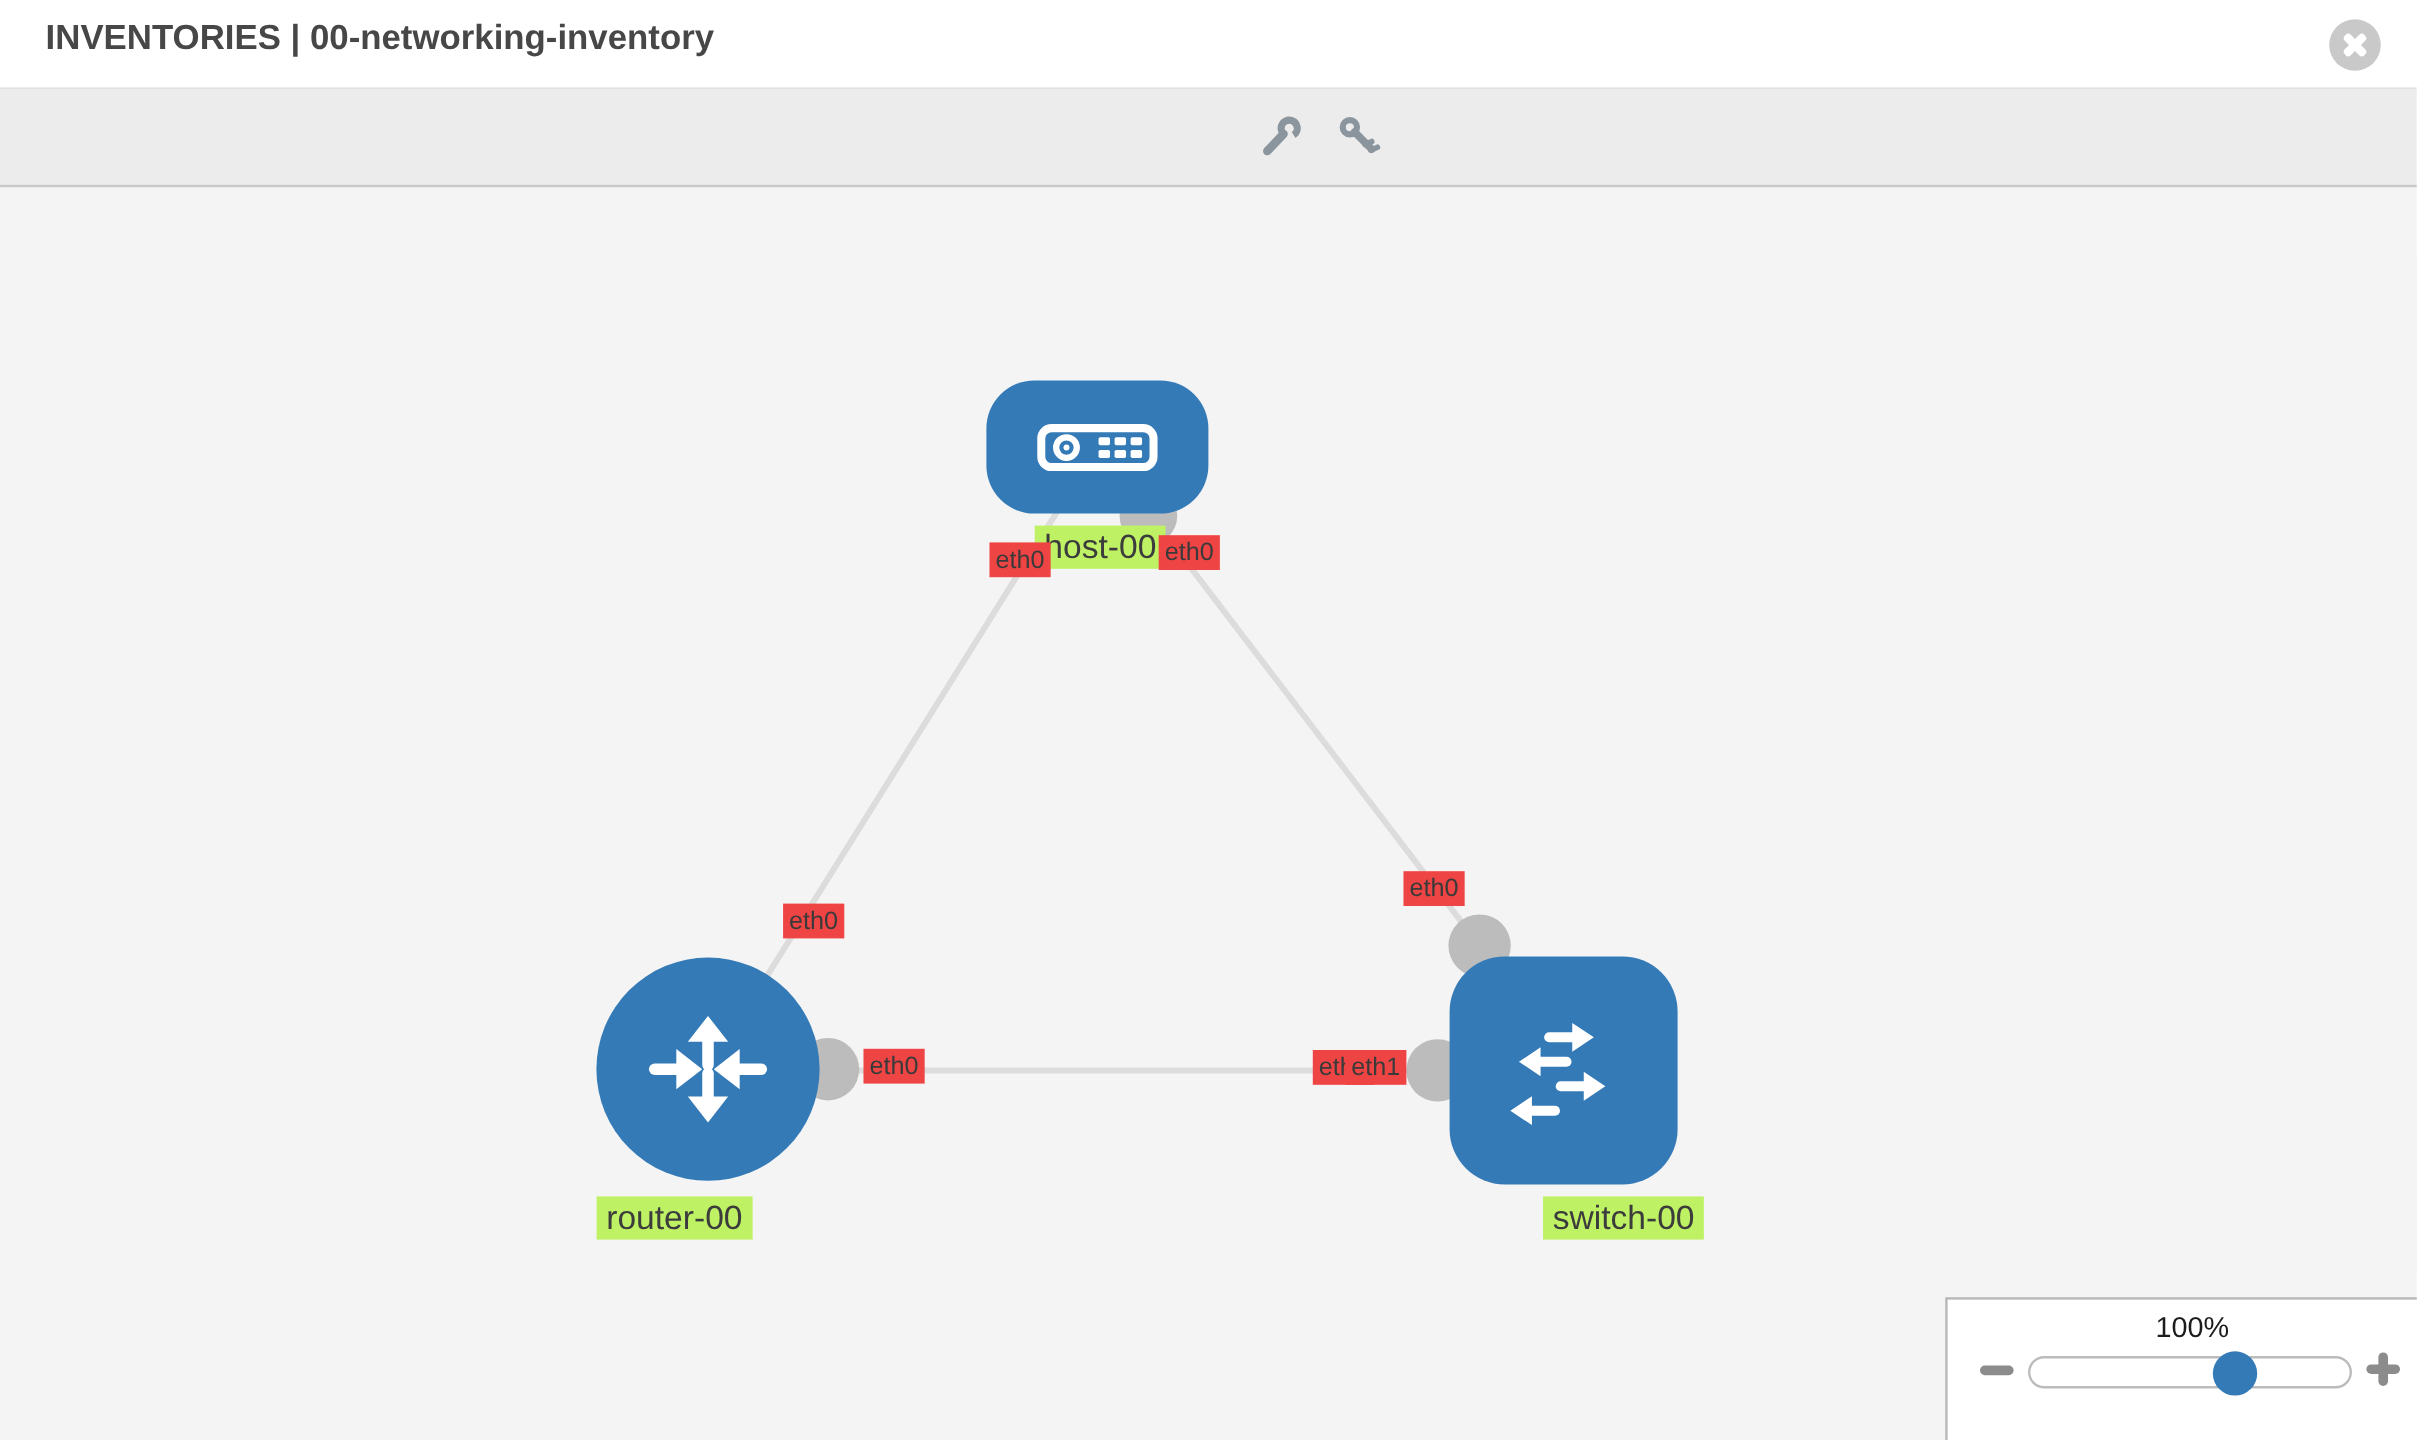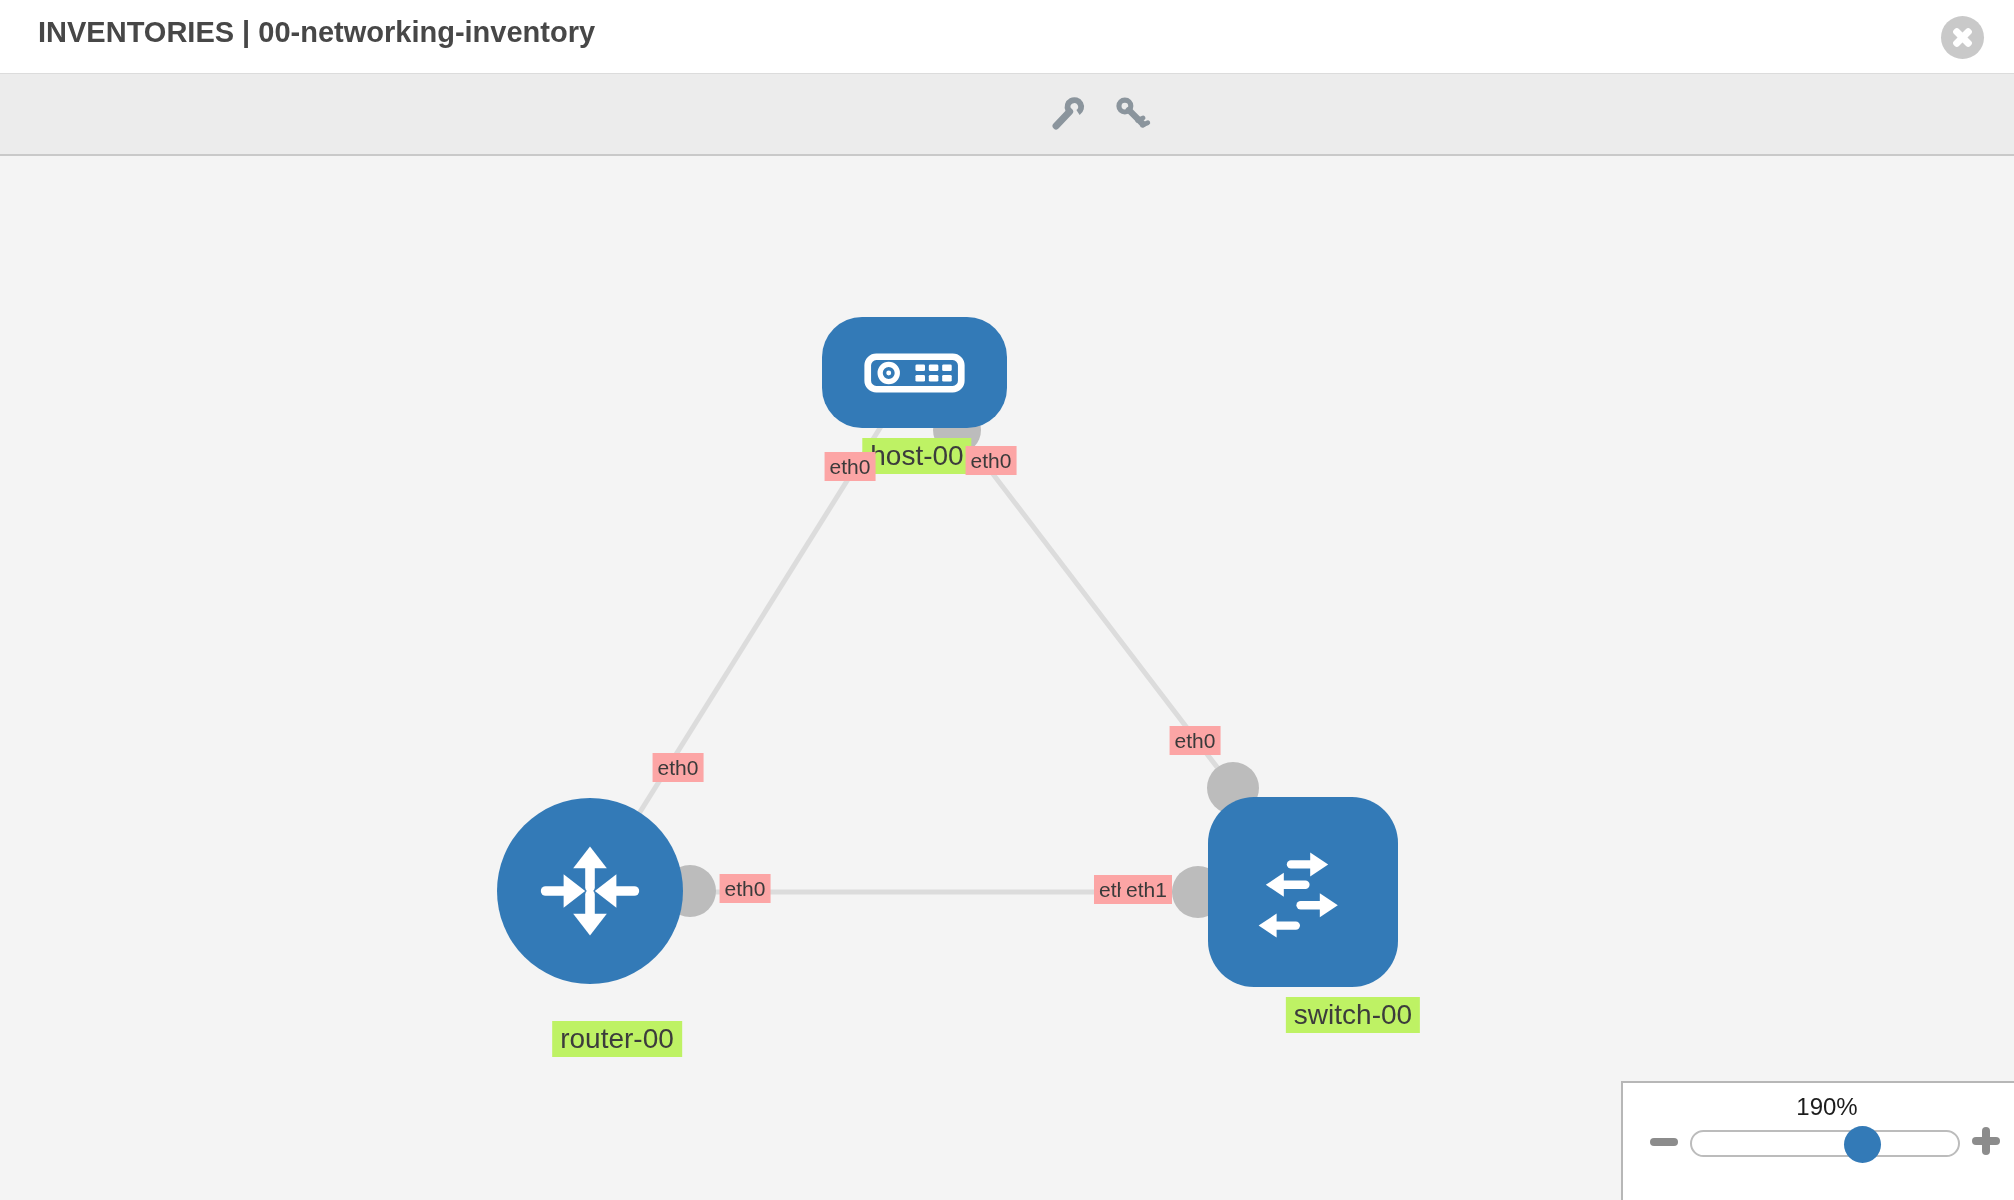--- a/index.html
+++ b/index.html
@@ -30,21 +30,21 @@
   .canvas{position:absolute;left:0;top:153px;width:2014px;height:1047px;background:#f4f4f4;z-index:0;}
   svg.links{position:absolute;left:0;top:0;width:2014px;height:1200px;z-index:1;}
 
   .node{position:absolute;background:#337ab7;z-index:2;display:flex;align-items:center;justify-content:center;}
   .node.host{left:822px;top:317px;width:185px;height:111px;border-radius:40px;}
   .node.router{left:497px;top:798px;width:186px;height:186px;border-radius:50%;}
   .node.switch{left:1208px;top:797px;width:190px;height:190px;border-radius:46px;}
 
   .nodelabel{position:absolute;z-index:3;background:#bef264;color:#3c3c3c;font-size:28px;line-height:1.15;
              padding:2px 8px;white-space:nowrap;transform:translateX(-50%);}
-  .iface{position:absolute;z-index:3;background:#fca5a5;color:#3a3a3a;font-size:21px;line-height:1.2;
+  .iface{position:absolute;z-index:3;background:#ef4444;color:#3a3a3a;font-size:21px;line-height:1.2;
          padding:2px 5px;white-space:nowrap;}
   .iface.centered{transform:translateX(-50%);}
   .iface.front{z-index:4;}
 
   
   .zoompanel{position:absolute;left:1621px;top:1081px;width:400px;height:126px;background:#fff;
              border:2px solid #b7b7b7;box-sizing:border-box;z-index:5;}
   .zoomlevel{position:absolute;left:204px;top:10px;transform:translateX(-50%);font-size:24px;color:#1c1c1c;}
   .zminus{position:absolute;left:27px;top:55px;width:28px;height:8px;border-radius:4px;background:#8c8c8c;cursor:pointer;}
   .ztrack{position:absolute;left:67px;top:47px;width:270px;height:27px;border:2px solid #bcbcbc;border-radius:15px;
@@ -107,33 +107,33 @@
       <polygon points="19,44 34,34 34,54" stroke="none"></polygon>
       <line x1="48" y1="61" x2="66" y2="61"></line>
       <polygon points="79,61 64,51 64,71" stroke="none"></polygon>
       <line x1="44" y1="78" x2="26" y2="78"></line>
       <polygon points="13,78 28,68 28,88" stroke="none"></polygon>
     </g>
   </svg>
 </div>
 
 <div class="nodelabel" style="left:917px;top:438px;">host-00</div>
-<div class="nodelabel" style="left:617px;top:997px;margin-top:24px;">router-00</div>
+<div class="nodelabel" style="left:562px;top:997px;">router-00</div>
 <div class="nodelabel" style="left:1305px;top:997px;margin-left:48px;">switch-00</div>
 
 <div class="iface centered" style="left:850px;top:452px;">eth0</div>
 <div class="iface centered" style="left:991px;top:446px;">eth0</div>
 <div class="iface centered" style="left:678px;top:753px;">eth0</div>
 <div class="iface centered" style="left:745px;top:874px;">eth0</div>
 <div class="iface centered" style="left:1195px;top:726px;">eth0</div>
 <div class="iface" style="left:1094px;top:875px;">eth1</div>
 <div class="iface front" style="left:1121px;top:875px;">eth1</div>
 
 <div class="zoompanel">
-  <div class="zoomlevel">190%</div>
+  <div class="zoomlevel">100%</div>
   <div class="zminus"></div>
   <div class="ztrack"></div>
   <div class="zknob"></div>
   <div class="zplus">
       <div class="h"></div>
       <div class="v"></div>
     </div>
 </div>
 
 <div class="header">

